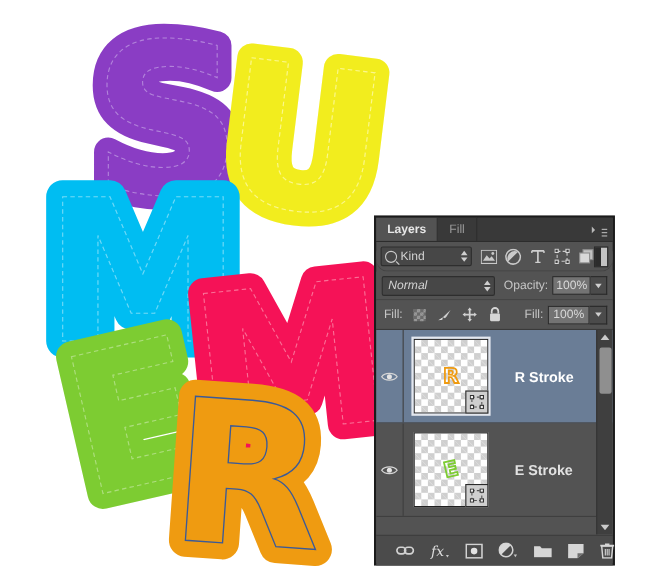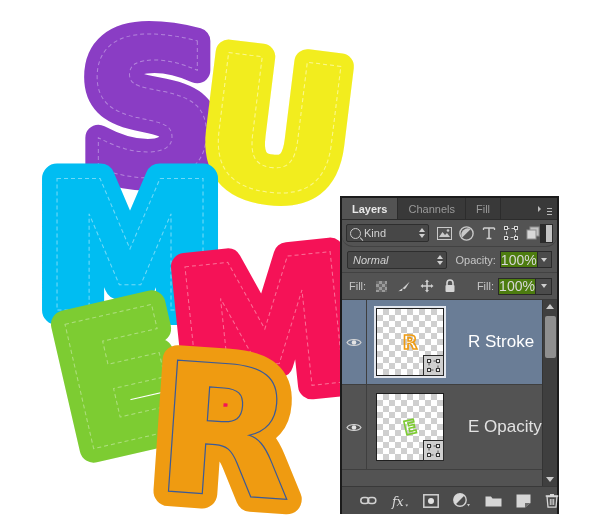--- a/index.html
+++ b/index.html
@@ -196,24 +196,24 @@
   }
   .field-label {
     font-size: 11px;
     color: #c6c6c6;
     margin-left: 8px;
     white-space: nowrap;
   }
   .num-field {
     width: 38px;
     height: 17px;
-    background: #4d7c0f;
+    background: #737373;
     border: 1px solid #2a2a2a;
     color: #d8d8d8;
-    font-size: 14px;
+    font-size: 11px;
     display: flex;
     align-items: center;
     justify-content: center;
     margin-left: 4px;
     box-sizing: border-box;
     cursor: text;
   }
   .num-arrow {
     width: 16px; height: 17px;
     background: #4b4b4b;
@@ -314,22 +314,23 @@
   .vector-badge {
     position: absolute;
     right: -1px; bottom: -1px;
     width: 19px; height: 19px;
     background: #cfcfcf;
     border: 1px solid #2b2b2b;
     display: flex; align-items: center; justify-content: center;
   }
   .layer-name {
     margin-left: 24px;
-    font-size: 17px;
+    font-size: 13px;
     color: #e2e2e2;
+    font-weight: bold;
   }
   .layer-row.selected .layer-name { color: #ffffff; }
 
   
   .vscroll {
     position: absolute;
     right: 0; top: 0;
     width: 15px;
     height: 100%;
     background: #3f3f3f;
@@ -415,21 +416,20 @@
   <g transform="rotate(4 225 440)">
     <text x="225" y="495" font-family="DejaVu Sans, sans-serif" font-size="180" font-weight="bold" fill="#ef9b11" text-anchor="middle" stroke="#ef9b11" stroke-width="30" stroke-linejoin="round" paint-order="stroke fill">R</text>
     <text x="225" y="495" font-family="DejaVu Sans, sans-serif" font-size="180" font-weight="bold" fill="none" text-anchor="middle" stroke="#3a5a99" stroke-width="1.2">R</text>
   </g>
 </svg>
 
 <div id="layers-panel">
 
   <div class="tab-bar">
     <div class="tab active">Layers</div>
-    <div class="tab">Channels</div>
     <div class="tab">Fill</div>
     <div class="tab-filler"></div>
     <div class="panel-menu-icon">
       <div class="tri"></div>
       <i></i>
     </div>
   </div>
 
   <div class="filter-row">
     <div class="kind-select">
@@ -561,21 +561,21 @@
         <div class="vector-badge">
           <svg width="13" height="13" viewBox="0 0 13 13">
             <rect x="2" y="2" width="9" height="9" fill="none" stroke="#555" stroke-dasharray="2.5 2"></rect>
             <rect x="0.5" y="0.5" width="3" height="3" fill="#eee" stroke="#333"></rect>
             <rect x="9.5" y="0.5" width="3" height="3" fill="#eee" stroke="#333"></rect>
             <rect x="0.5" y="9.5" width="3" height="3" fill="#eee" stroke="#333"></rect>
             <rect x="9.5" y="9.5" width="3" height="3" fill="#eee" stroke="#333"></rect>
           </svg>
         </div>
       </div>
-      <span class="layer-name">E Opacity</span>
+      <span class="layer-name">E Stroke</span>
     </div>
 
     <div class="vscroll">
       <div class="arw up">
         <div class="t"></div>
       </div>
       <div class="thumb"></div>
       <div class="arw dn" style="position:absolute;bottom:0;left:0;right:0">
         <div class="t"></div>
       </div>

